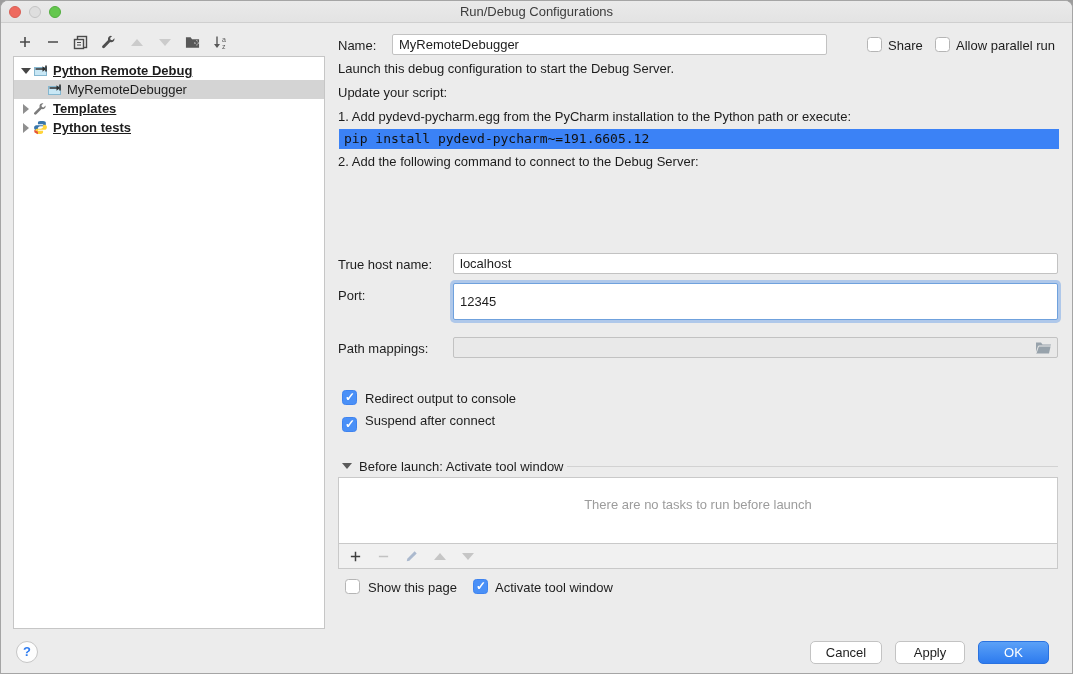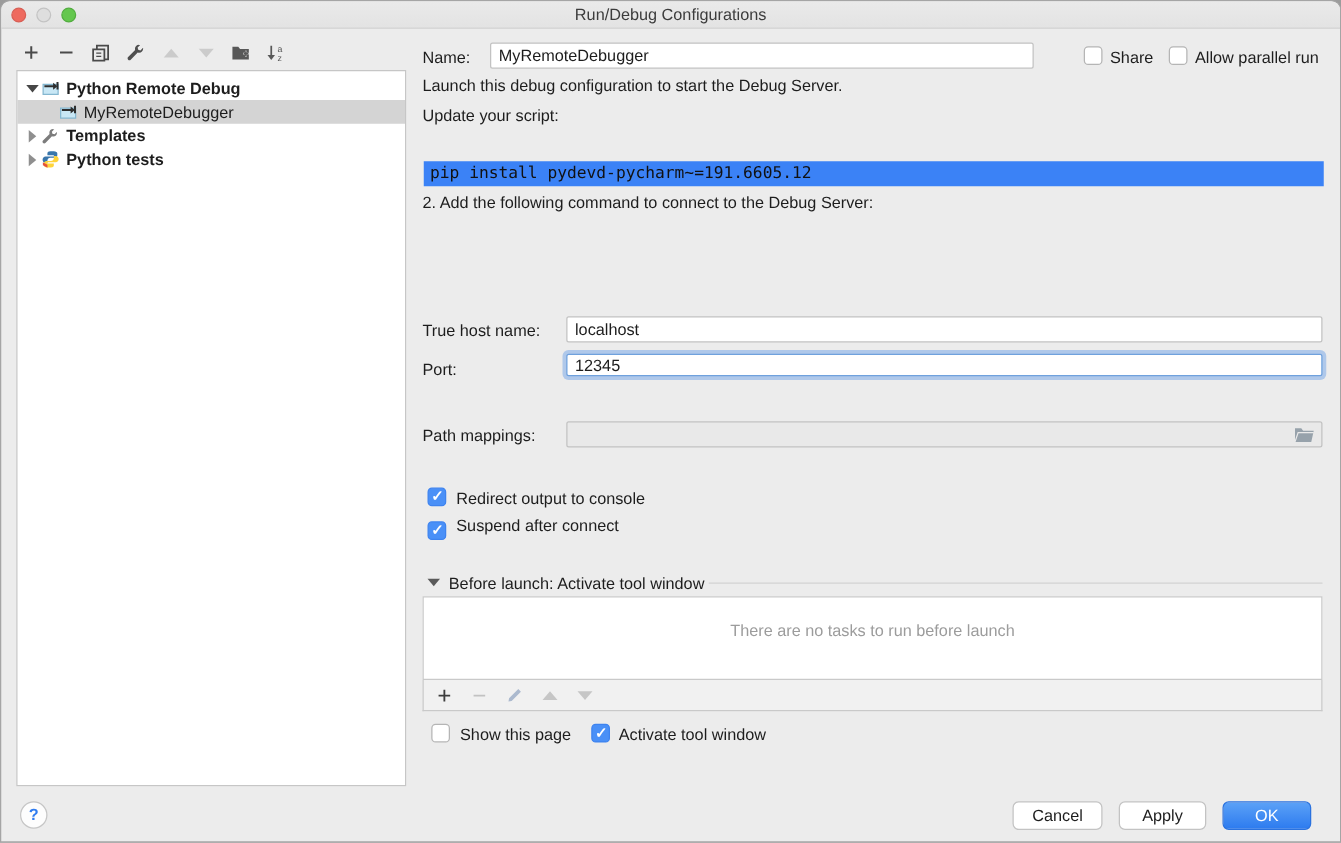--- a/index.html
+++ b/index.html
@@ -29,37 +29,37 @@
 
   
   .tree-panel { position:absolute; left:12px; top:55px; width:312px; height:573px;
     background:#ffffff; border:1px solid #c6c6c6; padding-top:4px; }
   .tree-row { position:relative; height:19px; display:flex; align-items:center; white-space:nowrap; }
   .tree-row.selected { background:#d4d4d4; }
   .twisty { width:12px; margin-left:6px; display:flex; justify-content:center; }
   .tw-open { width:0; height:0; border-left:5px solid transparent; border-right:5px solid transparent; border-top:6px solid #464646; }
   .tw-closed { width:0; height:0; border-top:5px solid transparent; border-bottom:5px solid transparent; border-left:6px solid #8f8f8f; }
   .tree-ic { width:16px; margin-right:5px; display:flex; justify-content:center; }
-  .tree-label.bold { font-weight:bold; }
+  .tree-label.bold { font-weight:bold;text-decoration:underline; }
   .indent1 { margin-left:32px; }
 
   
   .abs { position:absolute; white-space:nowrap; }
   .code-strip { position:absolute; left:338px; width:720px; background:#3b82f6;
     font-family:"DejaVu Sans Mono", monospace; font-size:13px; color:#111; }
   .c1 { top:128px; height:20px; line-height:20px; padding-left:5px; }
   .c2 { top:172px; height:51px; line-height:18px; padding:2px 0 0 5px; }
 
   
   .inp { position:absolute; height:21px; background:#fff; border:1px solid #c2c2c2;
     border-radius:2px; font-family:"Liberation Sans",sans-serif; font-size:13px;
     padding:0 6px; color:#1d1d1d; }
   .inp-name { left:391px; top:33px; width:435px; }
   .inp-host { left:452px; top:252px; width:605px; }
-  .inp-port { left:452px; top:282px; width:605px; height:18px;
+  .inp-port { left:452px; top:282px; width:605px; height:37px;
     border:1px solid #6fa1dd; box-shadow:0 0 0 3px rgba(125,171,233,.55); }
   .inp-path { left:452px; top:336px; width:605px; background:#e9e9e9; color:#8a8a8a; }
   .path-folder { position:absolute; left:1034px; top:340px; }
 
   
   .cb { position:absolute; width:15px; height:15px; background:#fff;
     border:1px solid #b5b5b5; border-radius:3.5px; }
   .cb.checked { background:#4a90f7; border-color:#3e83ef; }
   .cb.checked::after { content:"✓"; position:absolute; left:2px; top:-1px;
     color:#fff; font-size:12px; font-weight:bold; }
@@ -205,20 +205,21 @@
 
   <div class="abs" style="left:337px; top:37px;">Name:</div>
   <input class="inp inp-name" value="MyRemoteDebugger" style="">
   <span class="cb" style="left:866px; top:36px;"></span>
   <div class="abs" style="left:887px; top:37px;">Share</div>
   <span class="cb" style="left:934px; top:36px;"></span>
   <div class="abs" style="left:955px; top:37px;">Allow parallel run</div>
 
   <div class="abs" style="left:337px; top:60px;">Launch this debug configuration to start the Debug Server.</div>
   <div class="abs" style="left:337px; top:84px;">Update your script:</div>
+  <div class="abs" style="left:337px; top:108px;">1. Add pydevd-pycharm.egg from the PyCharm installation to the Python path or execute:</div>
   <div class="code-strip c1">pip install pydevd-pycharm~=191.6605.12</div>
   <div class="abs" style="left:337px; top:153px;">2. Add the following command to connect to the Debug Server:</div>
 
   <div class="abs" style="left:337px; top:256px;">True host name:</div>
   <input class="inp inp-host" value="localhost" style="">
 
   <div class="abs" style="left:337px; top:287px;">Port:</div>
   <input class="inp inp-port" value="12345" style="">
 
   <div class="abs" style="left:337px; top:340px;">Path mappings:</div>

